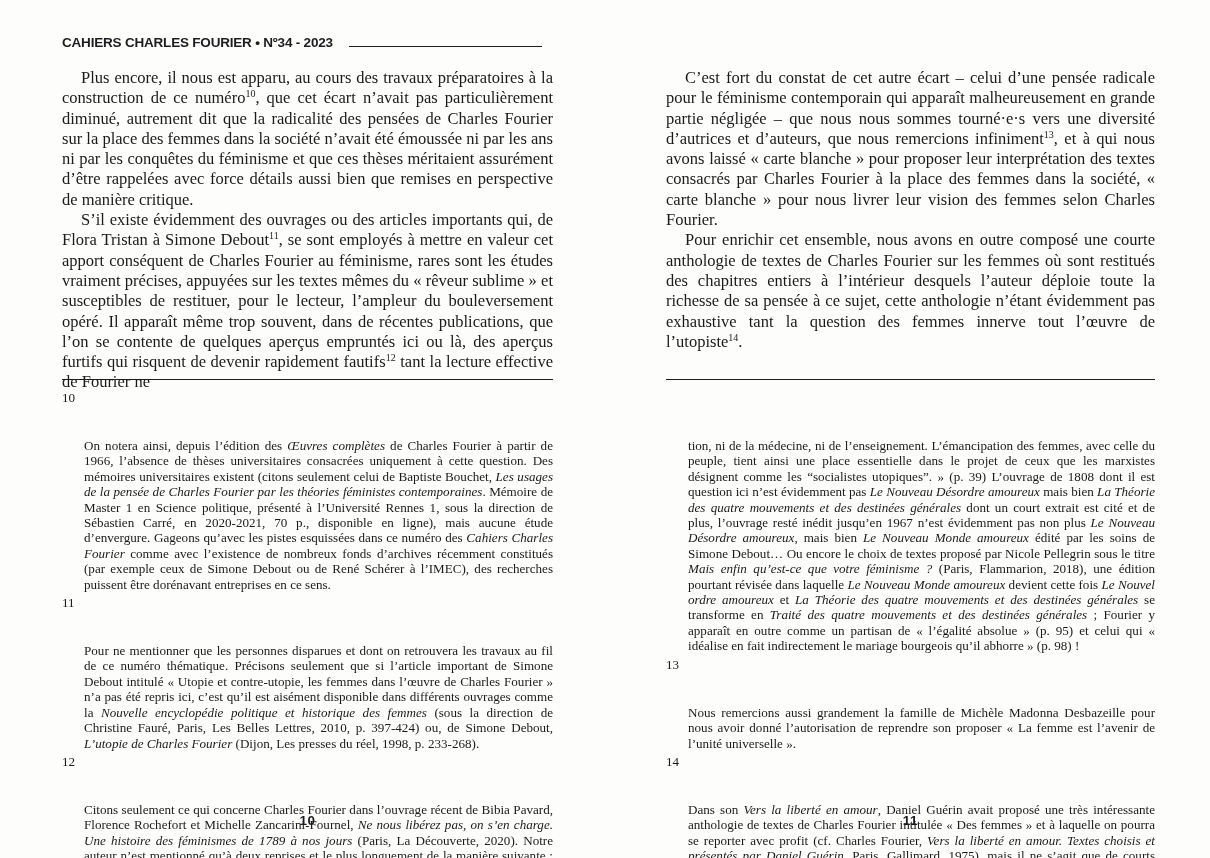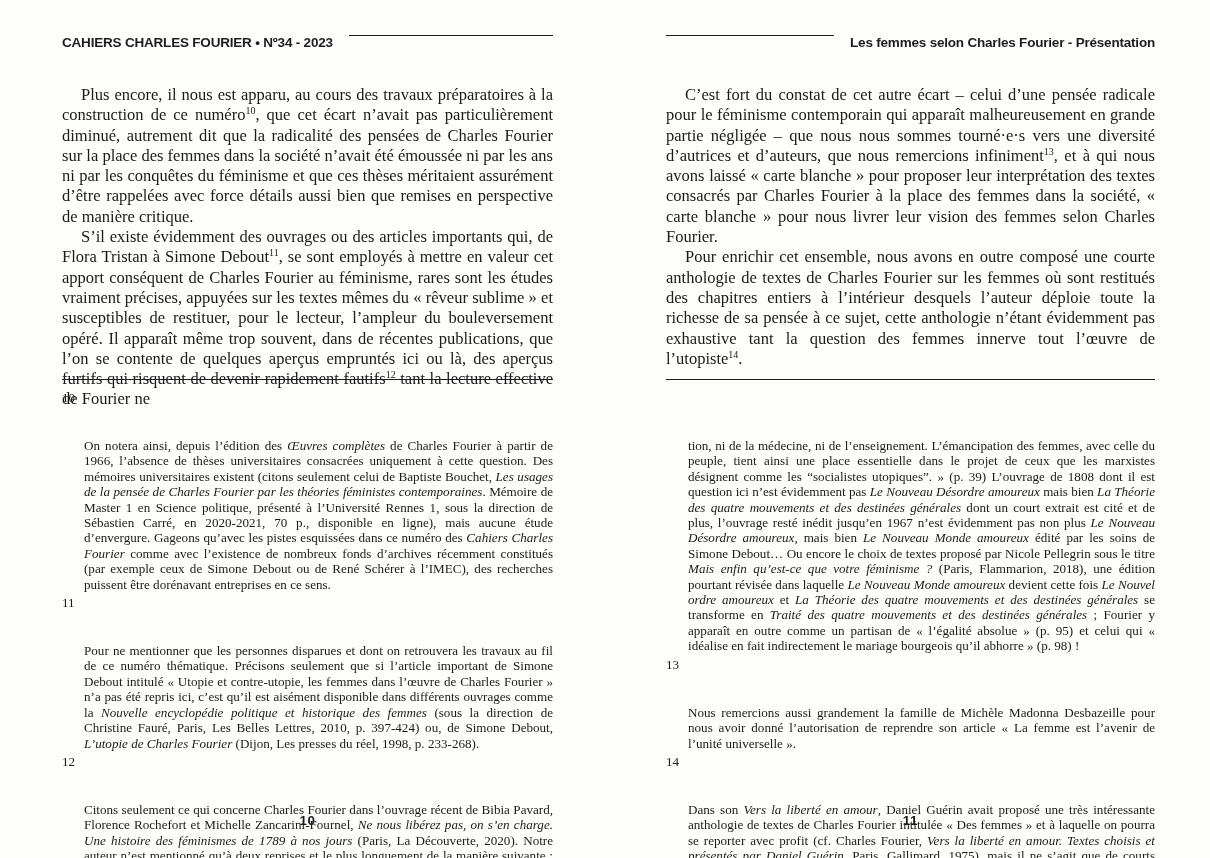--- a/index.html
+++ b/index.html
@@ -9,30 +9,30 @@
     background: #fdfdfc;
     color: #1a1a1a;
     font-family: "Liberation Serif", serif;
     overflow: hidden;
   }
   .page { position: absolute; top: 0; height: 858px; }
   .page-left  { left: 62px;  width: 491px; }
   .page-right { left: 666px; width: 489px; }
 
   .running-head {
-    position: absolute; top: 35px; left: 0; right: 0;
-    display: flex; align-items: flex-start; gap: 16px;
+    position: absolute; top: 35px; left: 0; right: 11px;
+    display: flex; align-items: flex-end; gap: 16px;
     font-family: "Liberation Sans", sans-serif;
     font-weight: 700; font-size: 13.5px; letter-spacing: -0.2px;
     color: #1d1d1f; white-space: nowrap; line-height: 15px;
   }
   .rh-rule { flex: 1 1 auto; border-bottom: 1.8px solid #1d1d1f; margin-bottom: 3px; }
 
   .body-text {
-    position: absolute; top: 85px; left: 0; right: 0;
+    position: absolute; top: 68px; left: 0; right: 0;
     font-size: 16.5px; line-height: 20.3px;
     text-align: justify; text-justify: inter-word;
   }
   .body-text p { margin: 0; text-indent: 19px; }
   .body-text p.no-indent { text-indent: 0; }
 
   sup.fn-ref {
     font-size: 10px; line-height: 0;
     vertical-align: baseline; position: relative; top: -6px;
   }
@@ -81,38 +81,34 @@
         <div class="footnote">
           <span class="fn-num">12</span>
           <span class="fn-text">Citons seulement ce qui concerne Charles Fourier dans l’ouvrage récent de Bibia Pavard, Florence Rochefort et Michelle Zancarini-Fournel, <i>Ne nous libérez pas, on s’en charge. Une histoire des féminismes de 1789 à nos jours</i> (Paris, La Découverte, 2020). Notre auteur n’est mentionné qu’à deux reprises et le plus longuement de la manière suivante : « Les saint-simoniens, et Enfantin en particulier, ont été des lecteurs attentifs de Fourier qui, en 1808, dénonçait les vices du système conjugal – bien que son livre <i>Le Nouveau Désordre amoureux</i> soit resté inédit jusqu’en 1967 ! Fourier affirmait que “l’extension des privilèges des femmes est le principe général de tous les progrès sociaux”, précisant par ailleurs que les femmes ne devraient être exclues d’aucune fonc-</span>
         </div>
       </div>
   </div>
   <div class="folio">10</div>
 </div>
 
 <div class="page page-right">
-  <div class="running-head">
-    <span class="rh-rule"></span>
-    <span class="rh-text">Les femmes selon Charles Fourier - Présentation</span>
-  </div>
   <div class="body-text">
       <p>C’est fort du constat de cet autre écart – celui d’une pensée radicale pour le féminisme contemporain qui apparaît malheureusement en grande partie négligée – que nous nous sommes tourné·e·s vers une diversité d’autrices et d’auteurs, que nous remercions infiniment<sup class="fn-ref">13</sup>, et à qui nous avons laissé « carte blanche » pour proposer leur interprétation des textes consacrés par Charles Fourier à la place des femmes dans la société, « carte blanche » pour nous livrer leur vision des femmes selon Charles Fourier.</p>
       <p>Pour enrichir cet ensemble, nous avons en outre composé une courte anthologie de textes de Charles Fourier sur les femmes où sont restitués des chapitres entiers à l’intérieur desquels l’auteur déploie toute la richesse de sa pensée à ce sujet, cette anthologie n’étant évidemment pas exhaustive tant la question des femmes innerve tout l’œuvre de l’utopiste<sup class="fn-ref">14</sup>.</p>
     </div>
   <div class="fn-block">
     <div class="fn-rule"></div>
     <div class="footnotes">
         <div class="footnote">
           <span class="fn-num"></span>
           <span class="fn-text">tion, ni de la médecine, ni de l’enseignement. L’émancipation des femmes, avec celle du peuple, tient ainsi une place essentielle dans le projet de ceux que les marxistes désignent comme les “socialistes utopiques”. » (p. 39) L’ouvrage de 1808 dont il est question ici n’est évidemment pas <i>Le Nouveau Désordre amoureux</i> mais bien <i>La Théorie des quatre mouvements et des destinées générales</i> dont un court extrait est cité et de plus, l’ouvrage resté inédit jusqu’en 1967 n’est évidemment pas non plus <i>Le Nouveau Désordre amoureux</i>, mais bien <i>Le Nouveau Monde amoureux</i> édité par les soins de Simone Debout… Ou encore le choix de textes proposé par Nicole Pellegrin sous le titre <i>Mais enfin qu’est-ce que votre féminisme ?</i> (Paris, Flammarion, 2018), une édition pourtant révisée dans laquelle <i>Le Nouveau Monde amoureux</i> devient cette fois <i>Le Nouvel ordre amoureux</i> et <i>La Théorie des quatre mouvements et des destinées générales</i> se transforme en <i>Traité des quatre mouvements et des destinées générales</i> ; Fourier y apparaît en outre comme un partisan de « l’égalité absolue » (p. 95) et celui qui « idéalise en fait indirectement le mariage bourgeois qu’il abhorre » (p. 98) !</span>
         </div>
         <div class="footnote">
           <span class="fn-num">13</span>
-          <span class="fn-text">Nous remercions aussi grandement la famille de Michèle Madonna Desbazeille pour nous avoir donné l’autorisation de reprendre son article « La femme est l’avenir de l’unité universelle ».</span>
+          <span class="fn-text">Nous remercions aussi grandement la famille de Michèle Madonna Desbazeille pour nous avoir donné l’autorisation de reprendre son proposer « La femme est l’avenir de l’unité universelle ».</span>
         </div>
         <div class="footnote">
           <span class="fn-num">14</span>
           <span class="fn-text">Dans son <i>Vers la liberté en amour</i>, Daniel Guérin avait proposé une très intéressante anthologie de textes de Charles Fourier intitulée « Des femmes » et à laquelle on pourra se reporter avec profit (cf. Charles Fourier, <i>Vers la liberté en amour. Textes choisis et présentés par Daniel Guérin</i>, Paris, Gallimard, 1975), mais il ne s’agit que de courts paragraphes, de courts fragments, quand il nous a semblé ici indispensable, pour mieux saisir la pensée de Fourier en sa richesse et en sa complexité, de pouvoir la lire dans son intégralité. Deux grands passages de la <i>Théorie des quatre mouvements et des destinées générales</i> et de la <i>Théorie de l’unité universelle</i> sont donnés à lire, nous en avons respecté la typographie et l’orthographe et simplement supprimé les numéros de chapitres.</span>
         </div>
       </div>
   </div>
   <div class="folio">11</div>
 </div>
 

